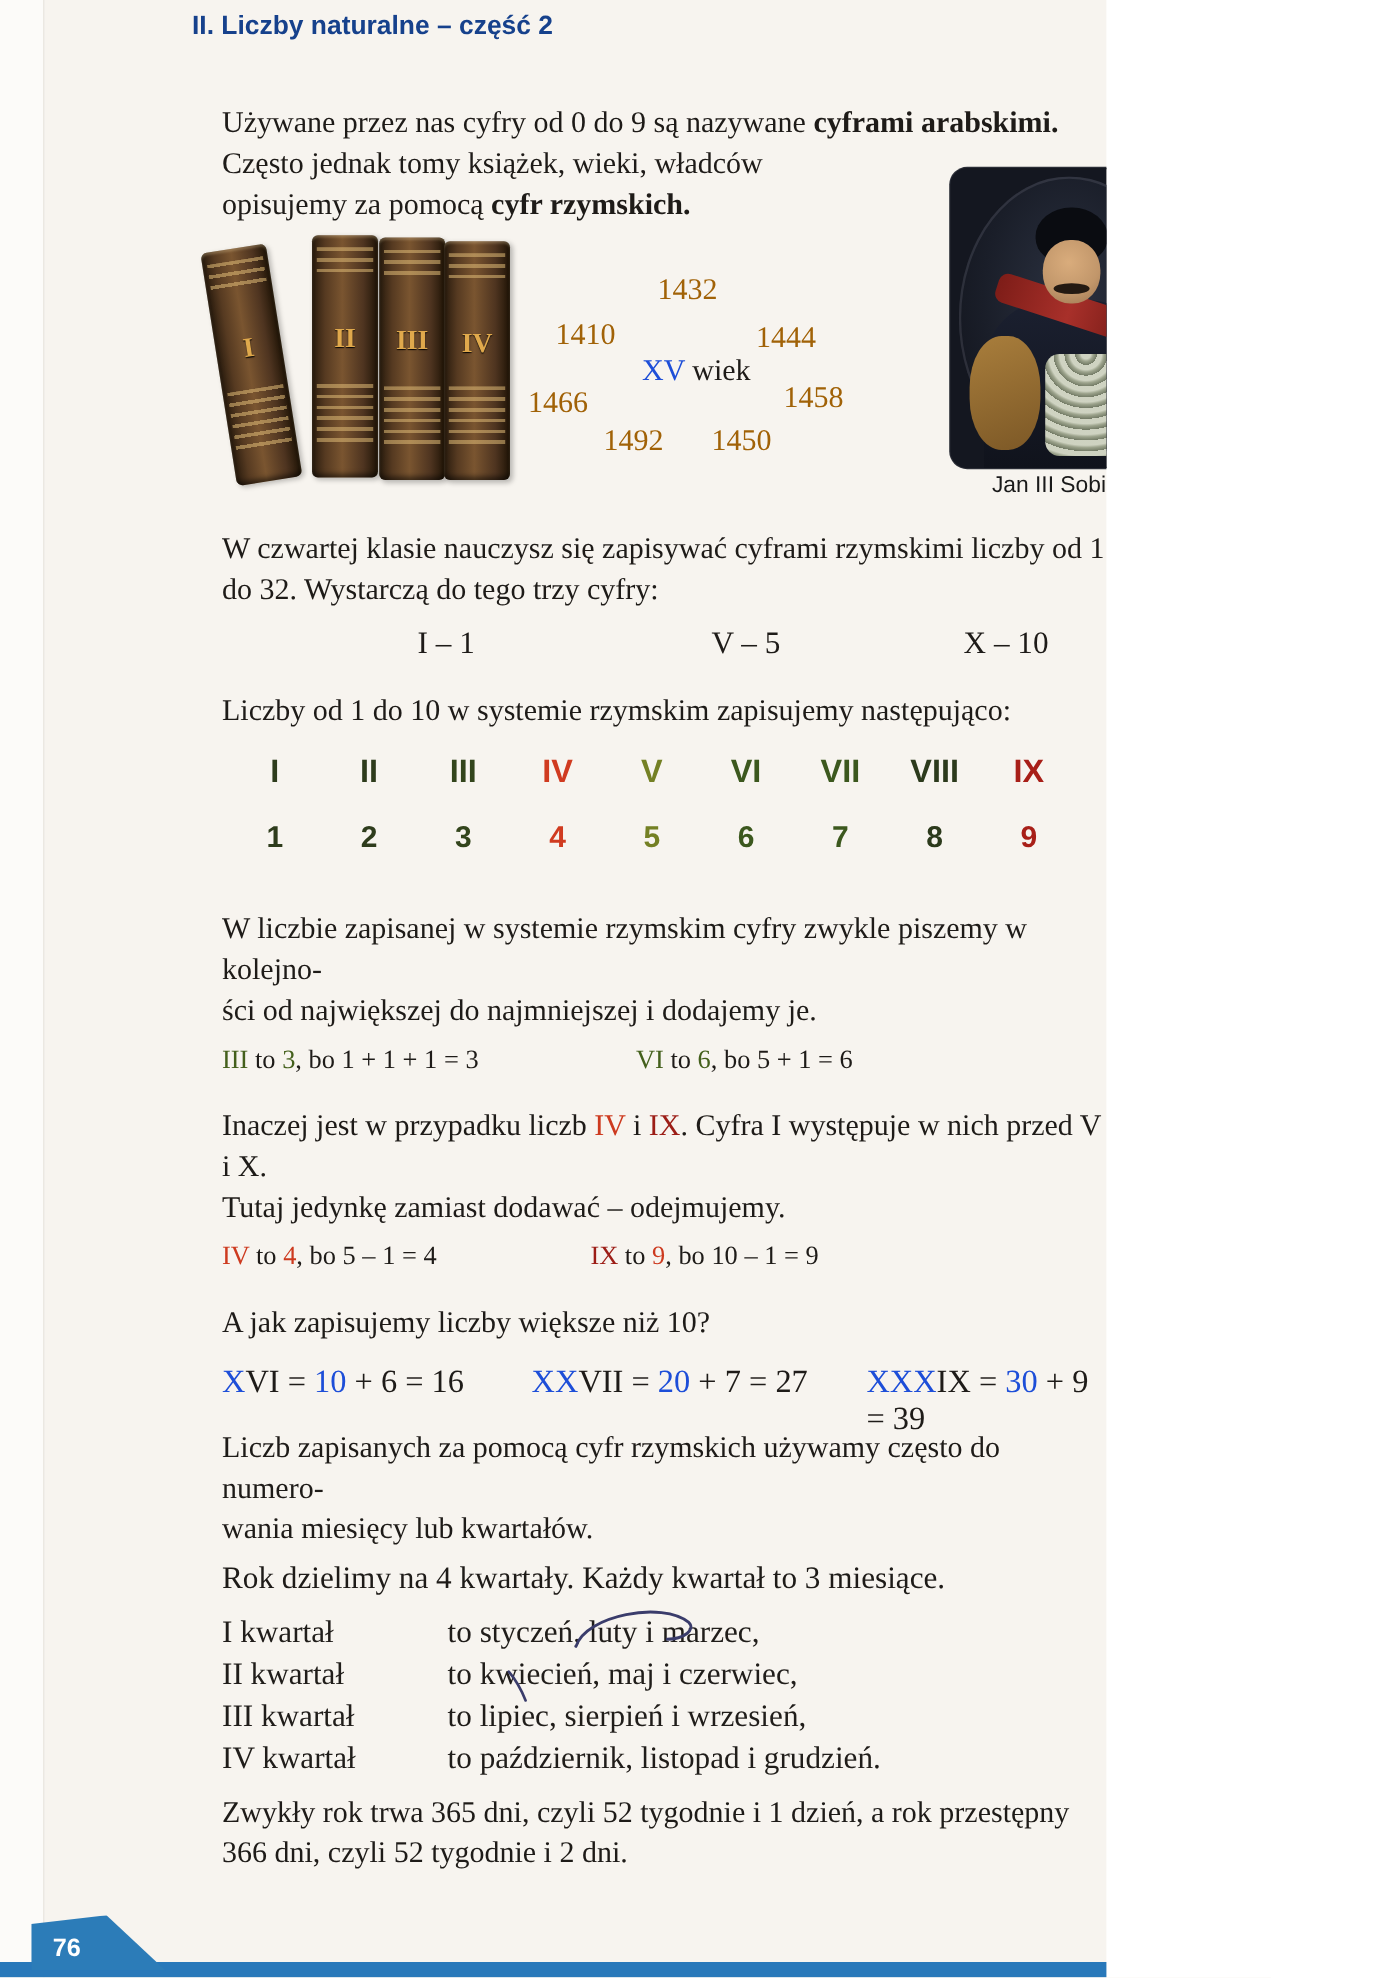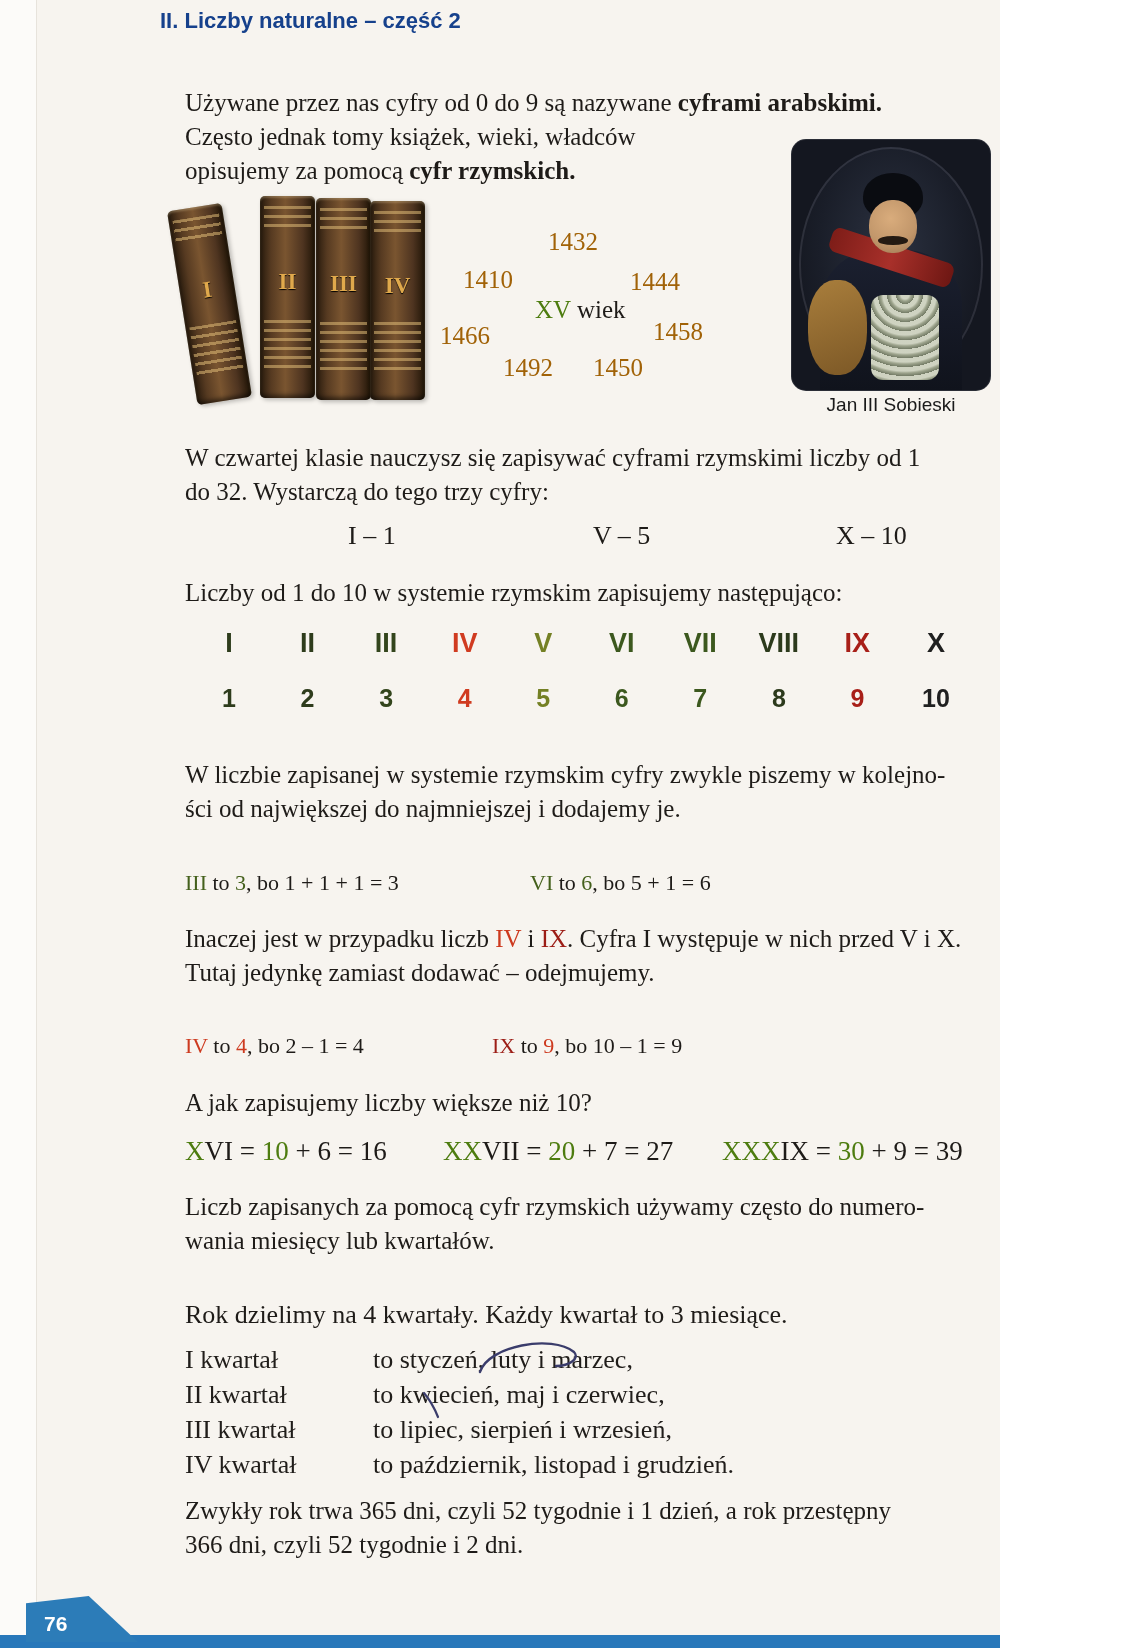--- a/index.html
+++ b/index.html
@@ -1,28 +1,28 @@
 <!DOCTYPE html>
 <html><head>
 <meta charset="utf-8">
 <style>
   html,body{margin:0;padding:0;}
   .page{
-    position:relative;width:1000px;height:1648px;overflow:hidden;
+    position:relative;width:922px;height:1648px;overflow:hidden;
     background:#f7f4ef;
     font-family:"Liberation Serif", serif;color:#201d1a;
   }
   .scan-margin{position:absolute;left:0;top:0;width:36px;height:1648px;background:#fcfbf9;border-right:1px solid #e7e3dc;}
   .chapter-header{position:absolute;left:160px;top:8px;font-family:"Liberation Sans",sans-serif;font-weight:700;font-size:22px;color:#16418c;}
   .para{position:absolute;left:185px;font-size:25px;line-height:34px;color:#1e1b18;}
   .b{font-weight:700;}
   .c-red{color:#cd3a1f;}
   .c-darkred{color:#9c1d16;}
   .c-green{color:#44601c;}
-  .c-blue{color:#4d7c0f;}
+  .c-blue{color:#1d4ed8;}
 
   
   .books{position:absolute;left:180px;top:196px;width:255px;height:215px;}
   .book{position:absolute;width:55px;border-radius:5px;overflow:hidden;
     background:linear-gradient(90deg,#271a0d 0%,#563a21 20%,#7a5530 46%,#4e3420 78%,#1f1406 100%);
     box-shadow:inset 0 2px 2px rgba(255,230,180,.25), inset 0 -3px 4px rgba(0,0,0,.5), 2px 2px 4px rgba(0,0,0,.25);}
   .book .band-top,.book .band-bot{position:absolute;left:4px;right:4px;height:26px;
     background:repeating-linear-gradient(180deg,rgba(222,186,118,.55) 0 3px,rgba(40,25,10,0) 3px 9px);}
   .book .band-top{top:10px;}
   .book .band-bot{bottom:26px;height:52px;}
@@ -136,21 +136,21 @@
   </div>
   <div class="portrait-caption">Jan III Sobieski</div>
 
   <div class="para" style="top:441px;">
     <span>W czwartej klasie nauczysz się zapisywać cyframi rzymskimi liczby od 1</span><br>
     <span>do 32. Wystarczą do tego trzy cyfry:</span>
   </div>
 
   <span class="keyval" style="left:348px;">I – 1</span>
   <span class="keyval" style="left:593px;">V – 5</span>
-  <span class="keyval" style="left:836px;">X – 10</span>
+  <span class="keyval" style="left:803px;">X – 10</span>
 
   <div class="para" style="top:576px;">Liczby od 1 do 10 w systemie rzymskim zapisujemy następująco:</div>
 
   <div class="numtable-row row-roman">
     <span class="tcell" style="color: rgb(46, 60, 28);">I</span>
     <span class="tcell" style="color: rgb(46, 60, 28);">II</span>
     <span class="tcell" style="color: rgb(51, 69, 28);">III</span>
     <span class="tcell" style="color: rgb(208, 59, 32);">IV</span>
     <span class="tcell" style="color: rgb(116, 128, 36);">V</span>
     <span class="tcell" style="color: rgb(60, 88, 30);">VI</span>
@@ -178,21 +178,21 @@
   </div>
 
   <span class="exline" style="left:185px;top:870px;"><span class="c-green">III</span><span> to </span><span class="c-green">3</span><span>,  bo 1 + 1 + 1 = 3</span></span>
   <span class="exline" style="left:530px;top:870px;"><span class="c-green">VI</span><span> to </span><span class="c-green">6</span><span>,  bo 5 + 1 = 6</span></span>
 
   <div class="para" style="top:922px;">
     <span>Inaczej jest w przypadku liczb </span><span class="c-red">IV</span><span> i </span><span class="c-darkred">IX</span><span>. Cyfra I występuje w nich przed V i X.</span><br>
     <span>Tutaj jedynkę zamiast dodawać – odejmujemy.</span>
   </div>
 
-  <span class="exline" style="left:185px;top:1033px;"><span class="c-red">IV</span><span> to </span><span class="c-red">4</span><span>,  bo 2 – 1 = 4</span></span>
+  <span class="exline" style="left:185px;top:1033px;"><span class="c-red">IV</span><span> to </span><span class="c-red">4</span><span>,  bo 5 – 1 = 4</span></span>
   <span class="exline" style="left:492px;top:1033px;"><span class="c-darkred">IX</span><span> to </span><span class="c-red">9</span><span>,  bo 10 – 1 = 9</span></span>
 
   <div class="para" style="top:1086px;">A jak zapisujemy liczby większe niż 10?</div>
 
   <span class="eq" style="left:185px;top:1136px;"><span class="c-blue">X</span><span>VI = </span><span class="c-blue">10</span><span> + 6 = 16</span></span>
   <span class="eq" style="left:443px;top:1136px;"><span class="c-blue">XX</span><span>VII = </span><span class="c-blue">20</span><span> + 7 = 27</span></span>
   <span class="eq" style="left:722px;top:1136px;"><span class="c-blue">XXX</span><span>IX = </span><span class="c-blue">30</span><span> + 9 = 39</span></span>
 
   <div class="para" style="top:1190px;">
     <span>Liczb zapisanych za pomocą cyfr rzymskich używamy często do numero-</span><br>

